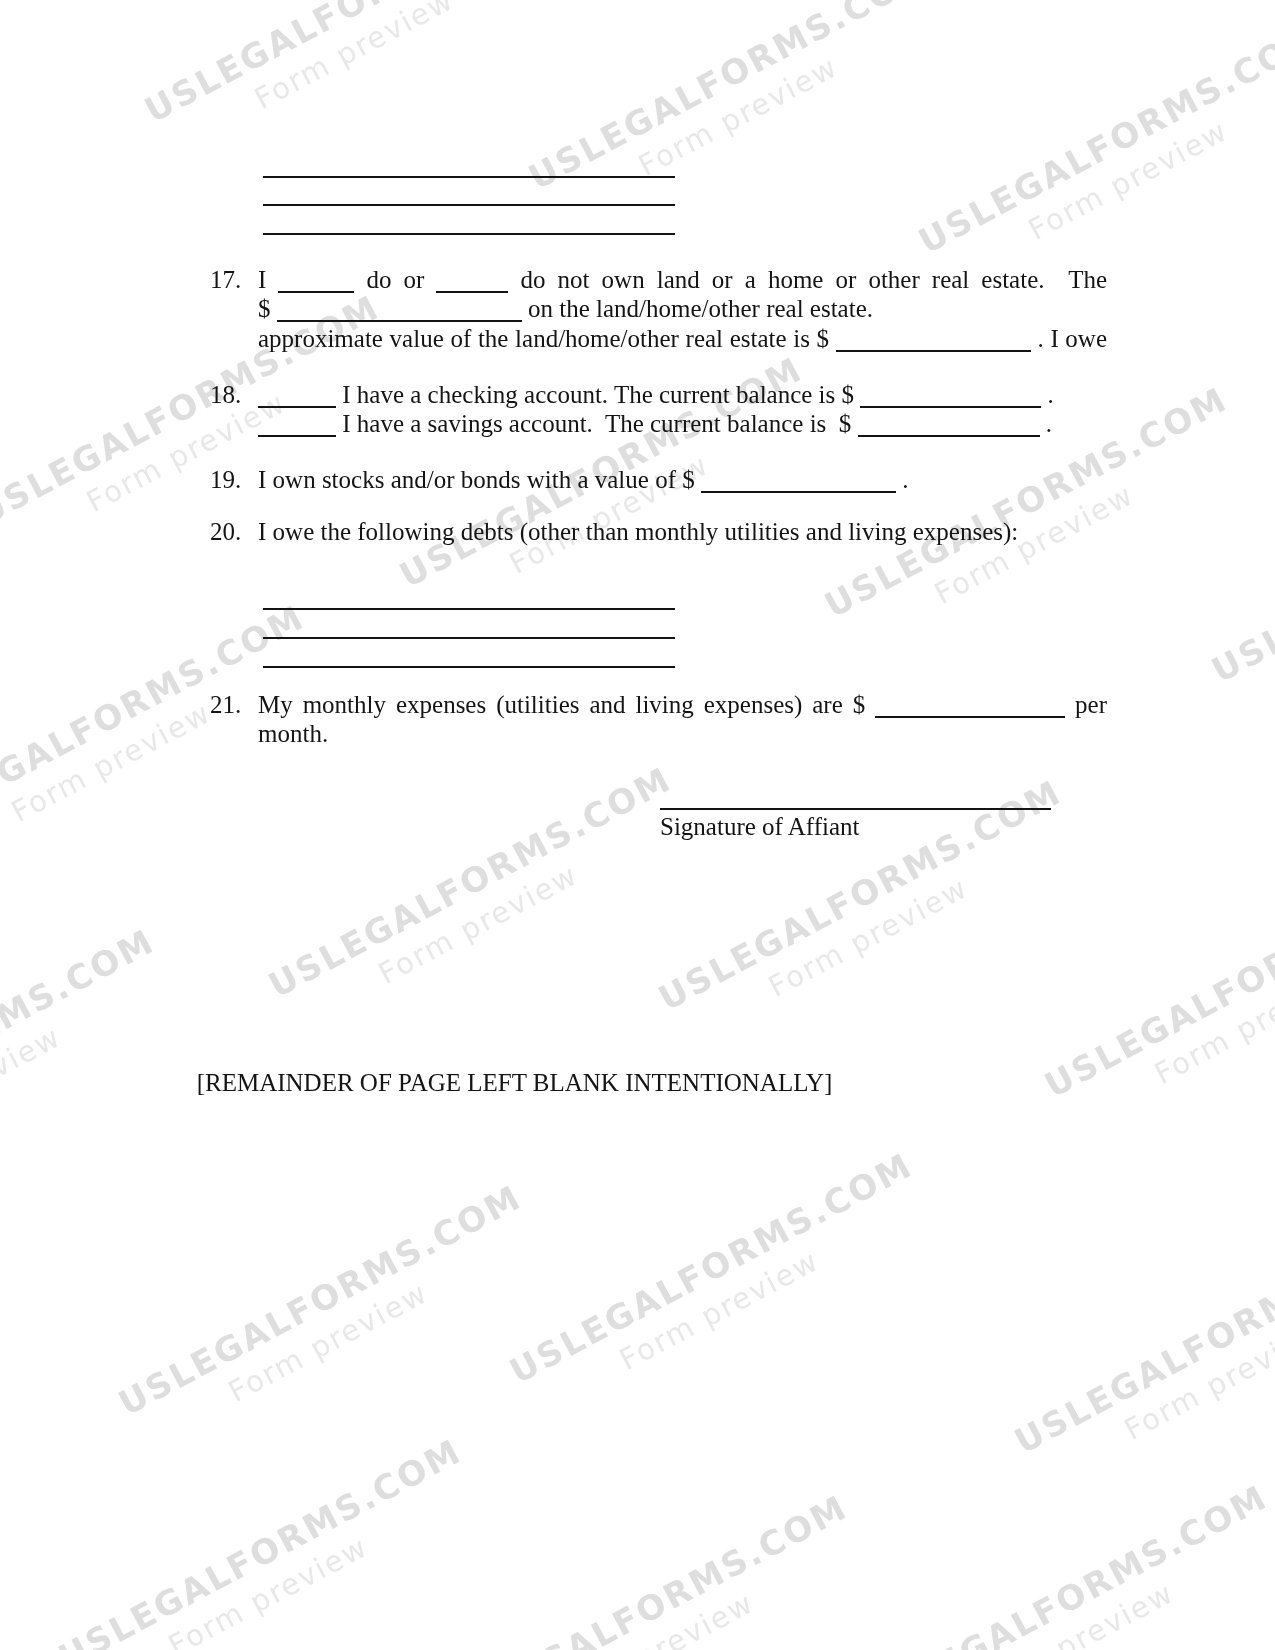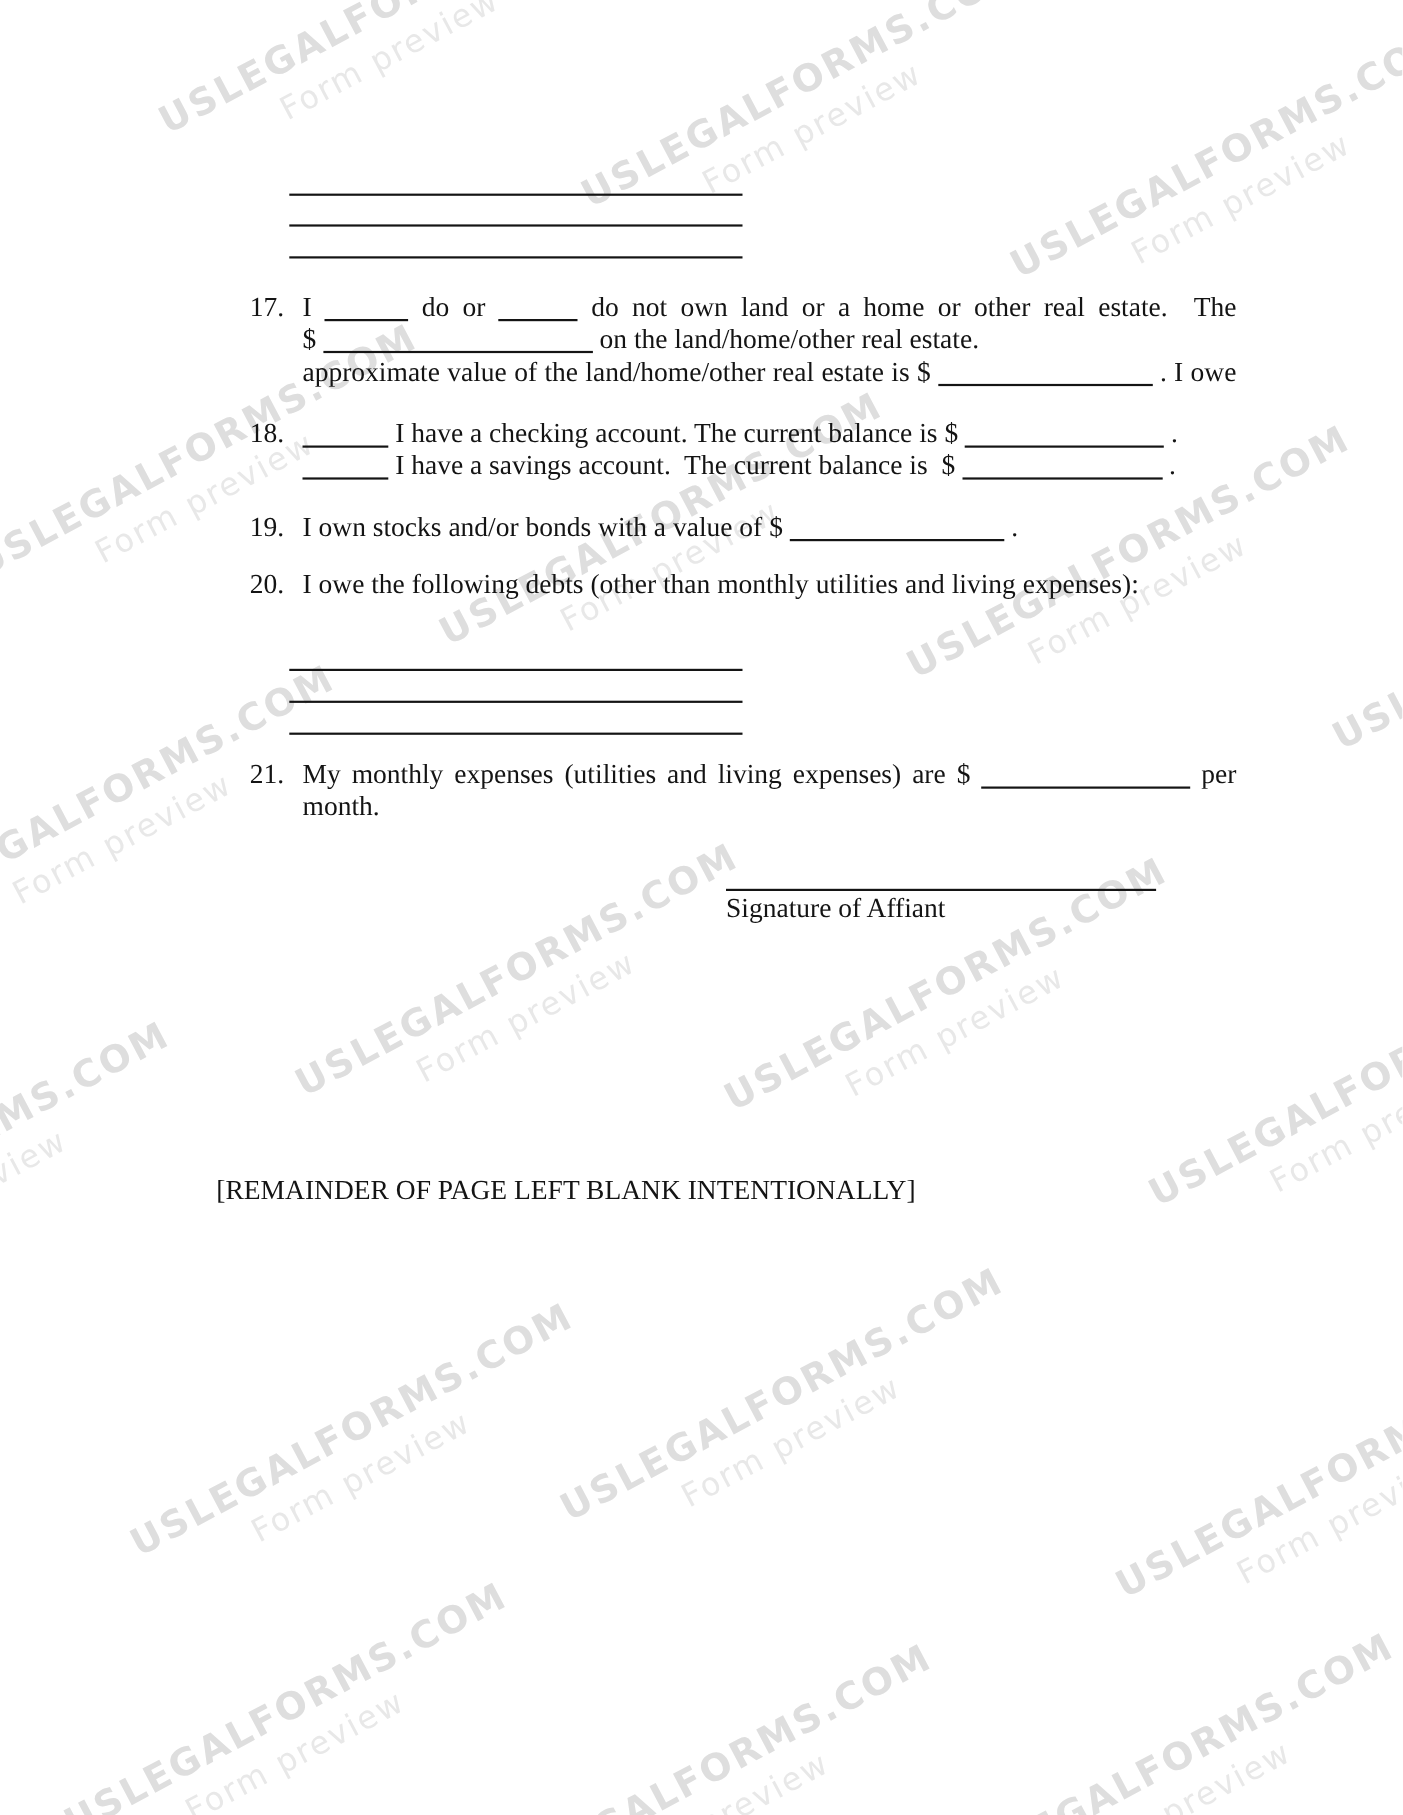--- a/index.html
+++ b/index.html
@@ -36,21 +36,21 @@
     font-size:29px;
     letter-spacing:2px;
     color:#e8e8e8;
   }
   
   .content{position:absolute;inset:0;z-index:1;}
   .rule{
     position:absolute;left:263px;width:412px;height:0;
     border-top:2px solid #141414;
   }
-  .item{position:absolute;left:227px;width:897px;}
+  .item{position:absolute;left:210px;width:897px;}
   .item-num{position:absolute;left:0;top:0;line-height:29.4px;}
   .item-content{margin-left:48px;}
   .tline{line-height:29.4px;min-height:29.4px;}
   .just{text-align:justify;text-align-last:justify;}
   .blank{
     display:inline-block;
     height:20px;
     border-bottom:2px solid #141414;
     vertical-align:-5px;
   }

